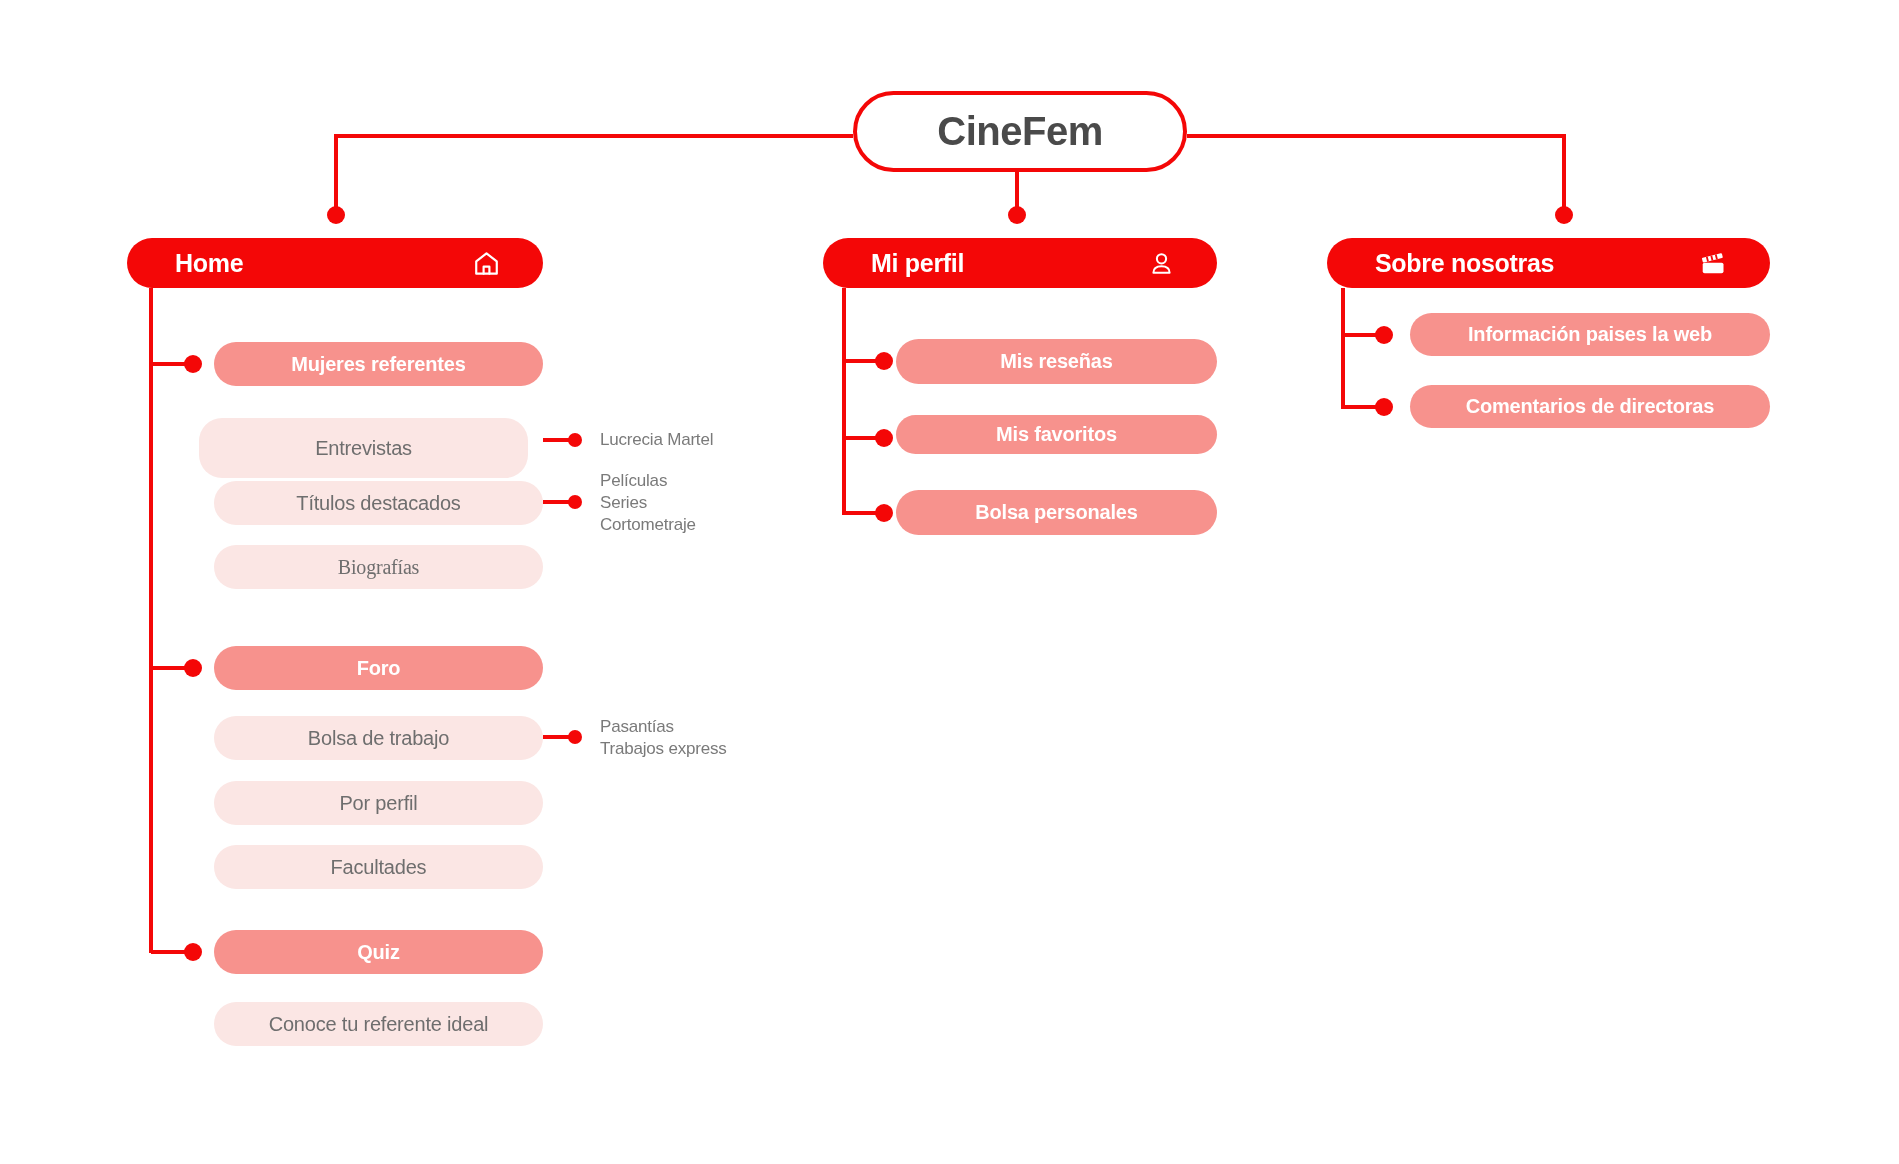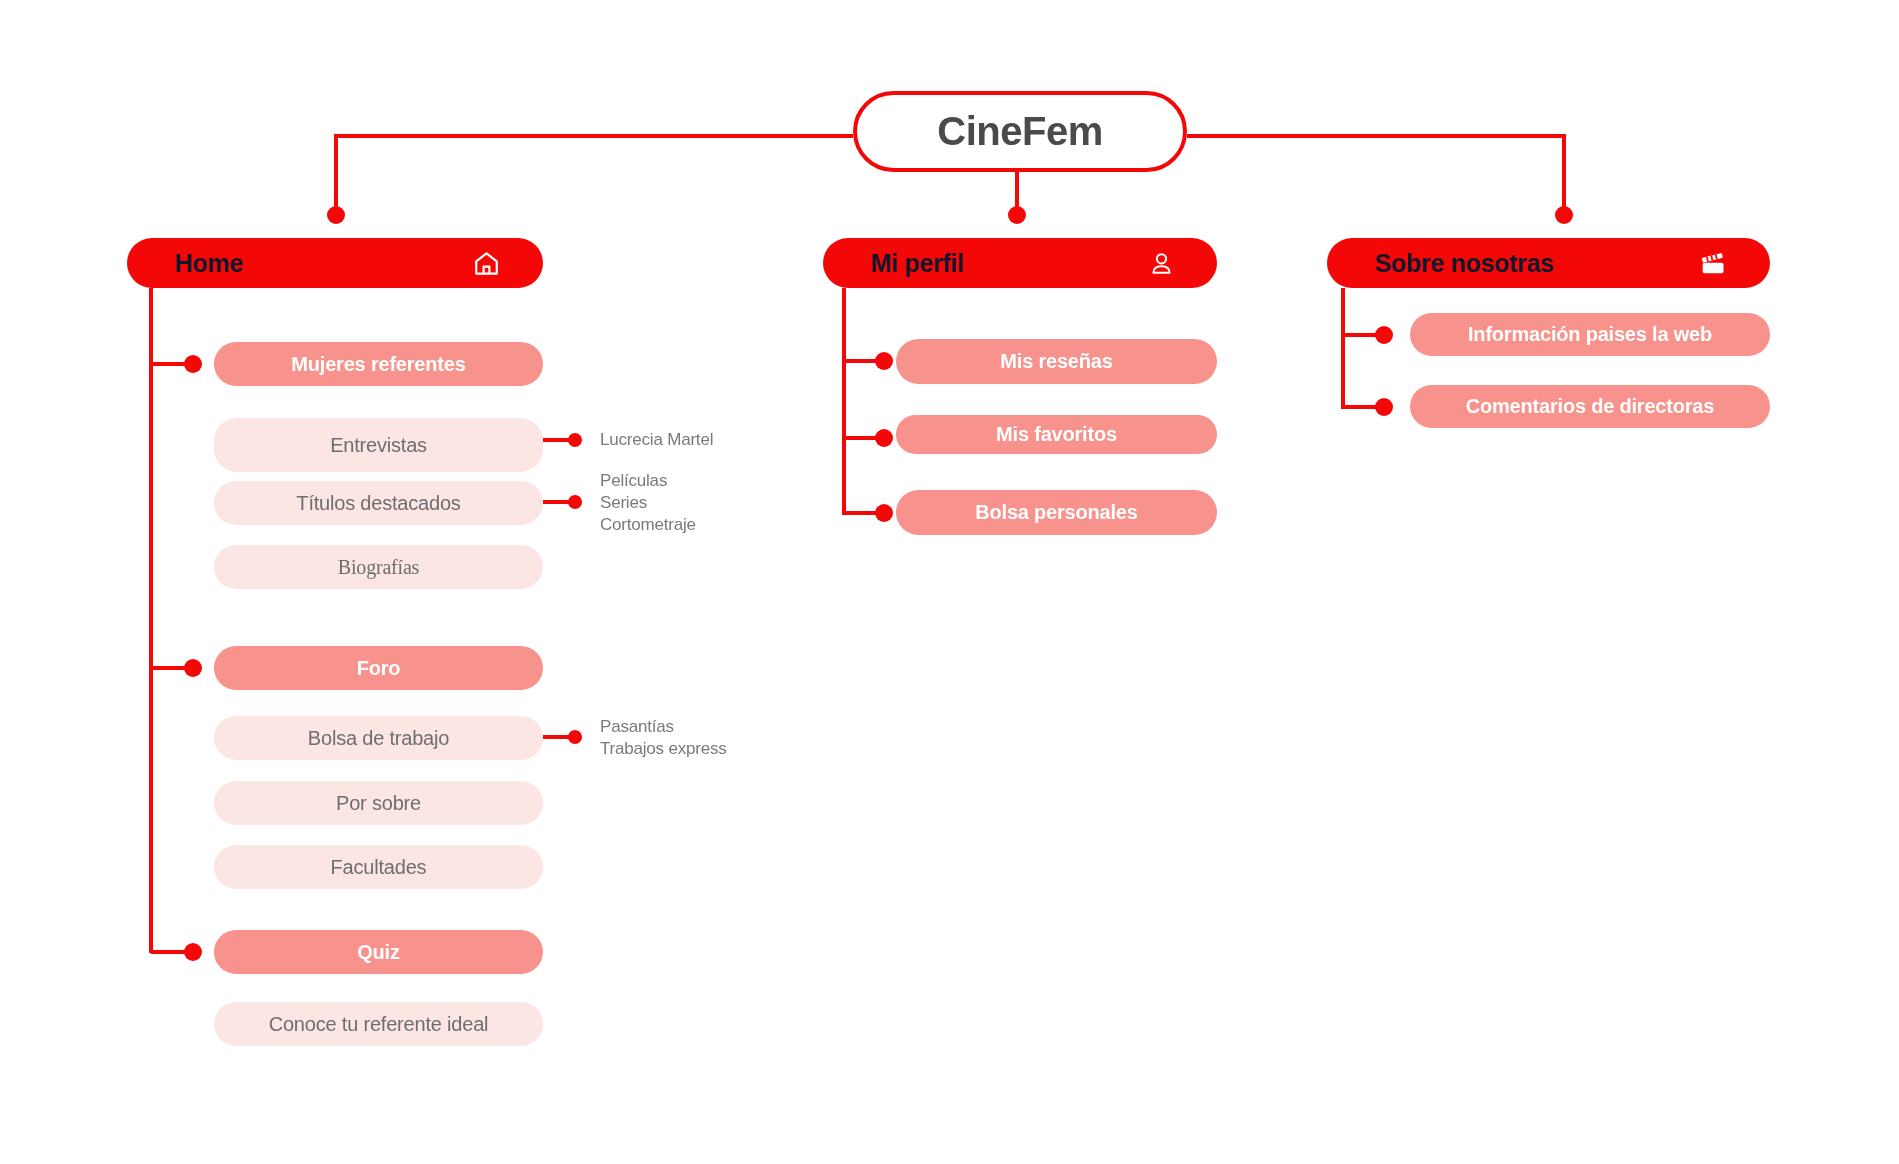--- a/index.html
+++ b/index.html
@@ -23,21 +23,21 @@
     position:absolute;left:853px;top:91px;width:334px;height:81px;
     background:#ffffff;border:4px solid var(--red);border-radius:45px;
     display:flex;align-items:center;justify-content:center;
     font-size:40px;font-weight:bold;color:var(--title-text);letter-spacing:-0.5px;
   }
 
   
   .header-pill{
     position:absolute;top:238px;height:50px;background:var(--red);border-radius:26px;
     display:flex;align-items:center;justify-content:space-between;
-    padding:0 42px 0 48px;color:#0f172a;font-size:25px;font-weight:bold;letter-spacing:-0.3px;
+    padding:0 42px 0 48px;color:#ffffff;font-size:25px;font-weight:bold;letter-spacing:-0.3px;
   }
   .header-pill .hdr-icon{display:flex;align-items:center;}
 
   
   .pill{
     position:absolute;display:flex;align-items:center;justify-content:center;
     border-radius:23px;font-size:20px;letter-spacing:-0.2px;
   }
   .pill.salmon{background:var(--salmon);color:#fff;font-weight:bold;}
   .pill.light{background:var(--light-pink);color:var(--pill-text);font-weight:400;}
@@ -77,26 +77,26 @@
     <span>Home</span>
     <span class="hdr-icon">
       <svg width="29" height="29" viewBox="0 0 24 24" fill="none" stroke="#ffffff" stroke-width="1.8" stroke-linejoin="round" stroke-linecap="round">
         <path d="M3.5 10.3 L12 3.6 L20.5 10.3 V20.4 H3.5 Z"></path>
         <path d="M9.6 20.4 V14.6 H14.4 V20.4"></path>
       </svg>
     </span>
   </div>
 
   <div class="pill salmon" style="left:214px;top:342px;width:329px;height:44px;">Mujeres referentes</div>
-  <div class="pill light" style="left:214px;top:418px;width:329px;height:54px;">Entrevistas</div>
+  <div class="pill light" style="left:199px;top:418px;width:329px;height:60px;">Entrevistas</div>
   <div class="pill light" style="left:214px;top:481px;width:329px;height:44px;">Títulos destacados</div>
   <div class="pill light" style="left:214px;top:545px;width:329px;height:44px;font-family:Liberation Serif, serif;">Biografías</div>
   <div class="pill salmon" style="left:214px;top:646px;width:329px;height:44px;">Foro</div>
   <div class="pill light" style="left:214px;top:716px;width:329px;height:44px;">Bolsa de trabajo</div>
-  <div class="pill light" style="left:214px;top:781px;width:329px;height:44px;">Por sobre</div>
+  <div class="pill light" style="left:214px;top:781px;width:329px;height:44px;">Por perfil</div>
   <div class="pill light" style="left:214px;top:845px;width:329px;height:44px;">Facultades</div>
   <div class="pill salmon" style="left:214px;top:930px;width:329px;height:44px;">Quiz</div>
   <div class="pill light" style="left:214px;top:1002px;width:329px;height:44px;">Conoce tu  referente ideal</div>
 
   <div class="h-line" style="left:543px;top:438px;width:28px;"></div>
   <div class="dot-sm" style="left:568px;top:433px;"></div>
   <div class="annotation" style="left:600px;top:429px;">Lucrecia Martel</div>
 
   <div class="h-line" style="left:543px;top:500px;width:28px;"></div>
   <div class="dot-sm" style="left:568px;top:495px;"></div>

